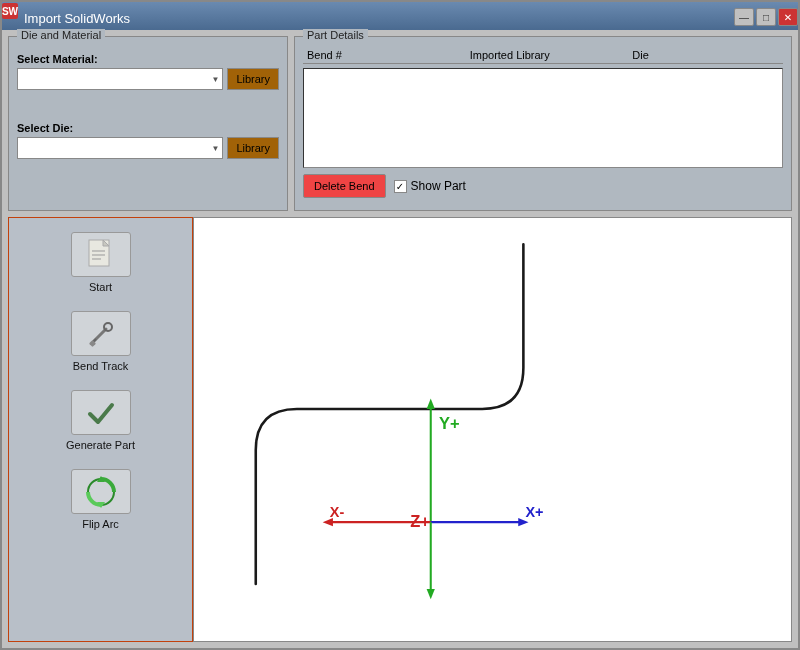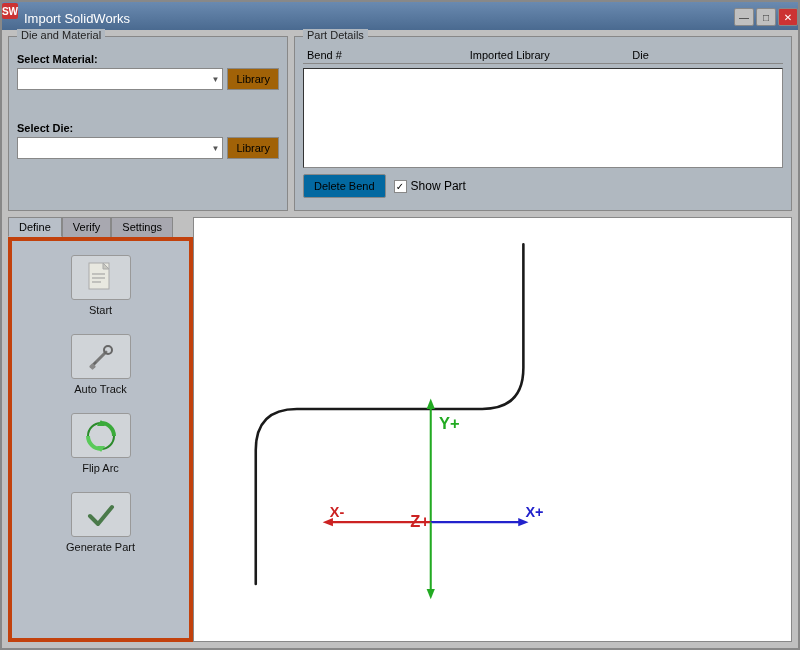--- a/index.html
+++ b/index.html
@@ -180,21 +180,21 @@
     }
     .part-actions {
       display: flex;
       align-items: center;
       gap: 8px;
       margin-top: 6px;
     }
     .delete-bend-btn {
       height: 24px;
       padding: 0 10px;
-      background: #0369a1;
+      background: #ef4444;
       border: 1px solid #888;
       border-radius: 2px;
       font-size: 11px;
       cursor: pointer;
     }
     .show-part-row {
       display: flex;
       align-items: center;
       gap: 4px;
     }
@@ -233,21 +233,21 @@
       cursor: pointer;
       position: relative;
     }
     .tab.active {
       background: #b8bfc8;
       border-bottom: 1px solid #b8bfc8;
       z-index: 1;
     }
     .tab-content {
       flex: 1;
-      border: 4px solid #c2410c;
+      border: 1px solid #c2410c;
       background: #b8bfc8;
       padding: 10px;
       display: flex;
       flex-direction: column;
       gap: 10px;
     }
     .action-btn {
       display: flex;
       flex-direction: column;
       align-items: center;
@@ -340,25 +340,20 @@
             <div class="checkbox">✓</div>
             <span>Show Part</span>
           </div>
         </div>
       </div>
     </div>
 
     <div class="bottom-row">
 
       <div class="tabs-panel">
-        <div class="tabs-header">
-          <div class="tab active">Define</div>
-          <div class="tab">Verify</div>
-          <div class="tab">Settings</div>
-        </div>
         <div class="tab-content">
 
           <div class="action-btn">
             <div class="action-btn-icon">
 
               <svg width="28" height="32" viewBox="0 0 28 32">
                 <rect x="2" y="1" width="20" height="26" fill="#e8e8e0" stroke="#aaa" stroke-width="1"></rect>
                 <polygon points="16,1 22,7 16,7" fill="#c8c8c0" stroke="#aaa" stroke-width="1"></polygon>
                 <line x1="5" y1="12" x2="18" y2="12" stroke="#999" stroke-width="1"></line>
                 <line x1="5" y1="16" x2="18" y2="16" stroke="#999" stroke-width="1"></line>
@@ -371,46 +366,46 @@
           <div class="action-btn">
             <div class="action-btn-icon">
 
               <svg width="30" height="30" viewBox="0 0 30 30">
                 <line x1="8" y1="22" x2="20" y2="10" stroke="#777" stroke-width="3" stroke-linecap="round"></line>
                 <circle cx="22" cy="8" r="4" fill="none" stroke="#666" stroke-width="2"></circle>
                 <line x1="6" y1="24" x2="10" y2="20" stroke="#666" stroke-width="2"></line>
                 <rect x="4" y="22" width="5" height="5" rx="1" fill="#888" transform="rotate(-45 6.5 24.5)"></rect>
               </svg>
             </div>
-            <span class="action-btn-label">Auto Track</span>
+            <span class="action-btn-label">Bend Track</span>
+          </div>
+
+          <div class="action-btn">
+            <div class="action-btn-icon">
+
+              <svg width="32" height="32" viewBox="0 0 32 32">
+                <polyline points="5,17 13,25 27,8" fill="none" stroke="#4a7a4a" stroke-width="4" stroke-linecap="round" stroke-linejoin="round"></polyline>
+              </svg>
+            </div>
+            <span class="action-btn-label">Generate Part</span>
           </div>
 
           <div class="action-btn">
             <div class="action-btn-icon">
 
               <svg width="34" height="34" viewBox="0 0 34 34">
                 <circle cx="17" cy="17" r="13" fill="none" stroke="#2a8a2a" stroke-width="2"></circle>
                 <path d="M17 4 A13 13 0 0 1 30 17" fill="none" stroke="#3aaa3a" stroke-width="4"></path>
                 <path d="M17 30 A13 13 0 0 1 4 17" fill="none" stroke="#5aca5a" stroke-width="4"></path>
                 <polygon points="17,1 21,7 13,7" fill="#3aaa3a"></polygon>
                 <polygon points="17,33 13,27 21,27" fill="#5aca5a"></polygon>
               </svg>
             </div>
             <span class="action-btn-label">Flip Arc</span>
           </div>
-
-          <div class="action-btn">
-            <div class="action-btn-icon">
-
-              <svg width="32" height="32" viewBox="0 0 32 32">
-                <polyline points="5,17 13,25 27,8" fill="none" stroke="#4a7a4a" stroke-width="4" stroke-linecap="round" stroke-linejoin="round"></polyline>
-              </svg>
-            </div>
-            <span class="action-btn-label">Generate Part</span>
-          </div>
         </div>
       </div>
 
       <div class="viewport">
         <svg viewBox="0 0 580 400">
 
           <path d="M 60 350 L 60 220 Q 60 180 100 180 L 280 180 Q 320 180 320 140 L 320 20" fill="none" stroke="#1a1a1a" stroke-width="2.5" stroke-linecap="round" stroke-linejoin="round"></path>
 
           <line x1="230" y1="290" x2="230" y2="175" stroke="#22aa22" stroke-width="2"></line>
           <polygon points="230,170 226,180 234,180" fill="#22aa22"></polygon>

